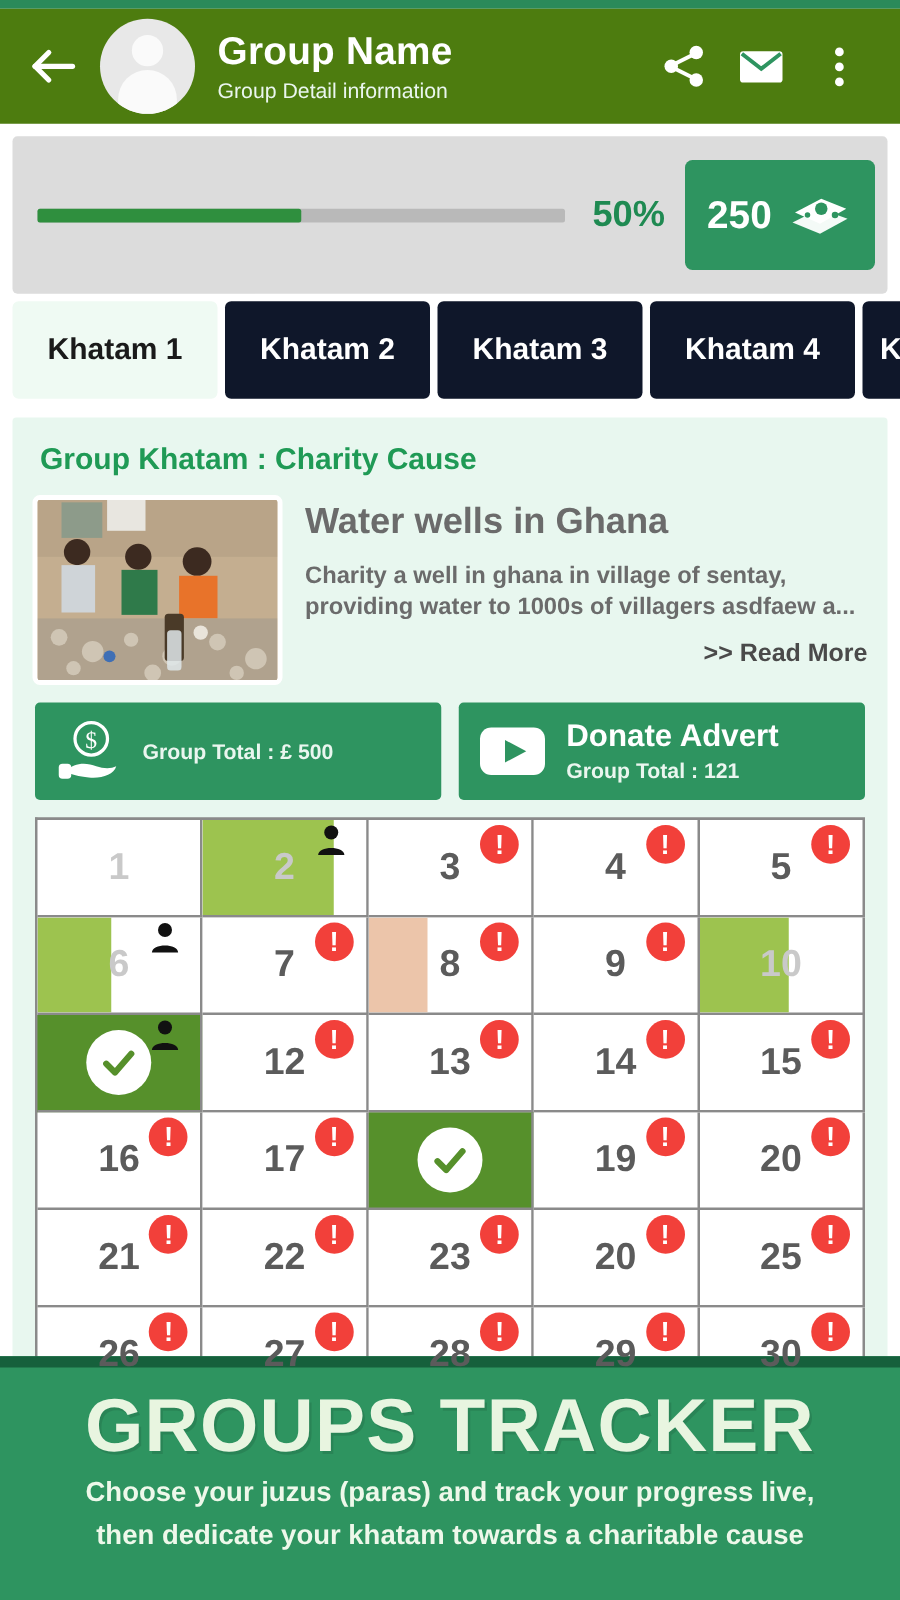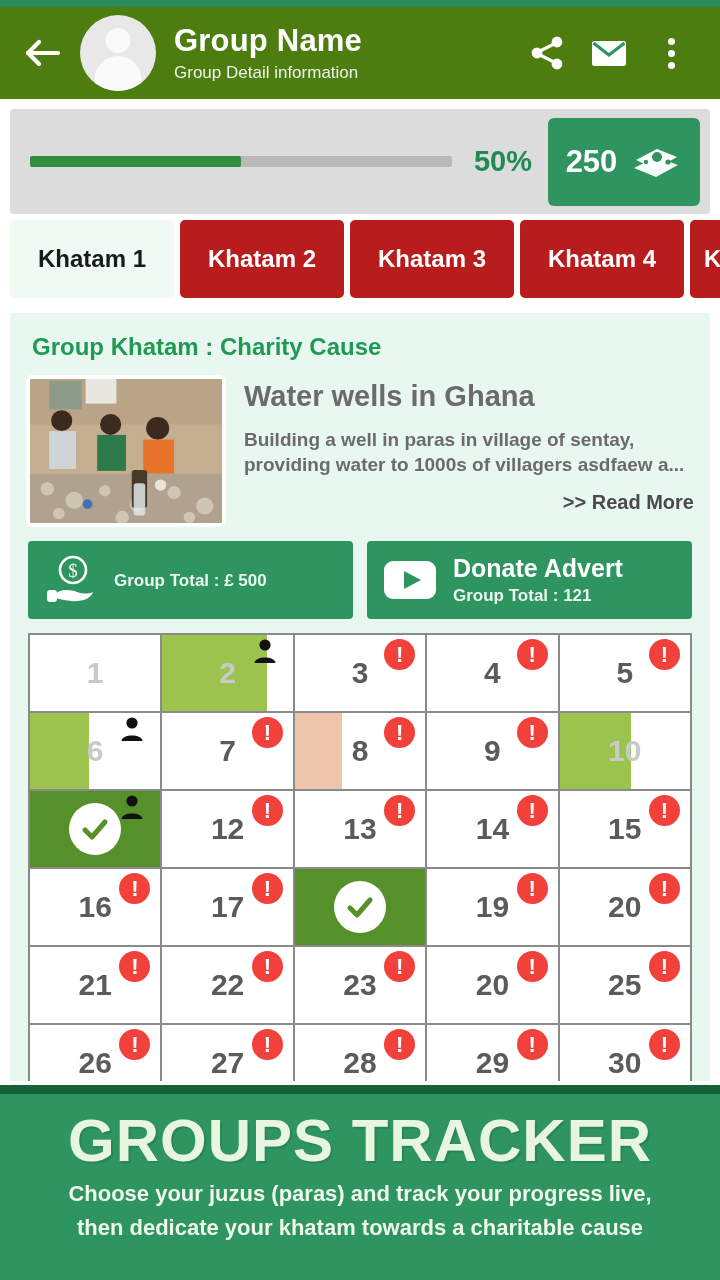--- a/index.html
+++ b/index.html
@@ -71,21 +71,21 @@
     cursor: pointer;
   }
   .dots { display: flex; flex-direction: column; gap: 5px; align-items: center; }
   .dots i { width: 7px; height: 7px; border-radius: 50%; background: #fff; display: block; }
 
   
   .progress-panel-wrap { padding: 10px 10px 0 10px; background: #fff; }
   .progress-panel {
     background: #dcdcdc;
     border-radius: 4px;
-    height: 105px;
+    height: 126px;
     display: flex; align-items: center;
     padding: 0 10px 0 20px;
     position: relative;
   }
   .pbar-track {
     flex: 1 1 auto;
     height: 11px;
     background: #b9b9b9;
     border-radius: 2px;
     position: relative;
@@ -116,21 +116,21 @@
   .tabs-row {
     display: flex; gap: 6px;
     padding: 6px 0 0 10px;
     height: 99px;
     overflow: hidden;
     background: #fff;
   }
   .tab {
     flex: 0 0 164px;
     height: 78px;
-    background: #b91c1c;
+    background: #0f172a;
     border-radius: 5px;
     display: flex; align-items: center; justify-content: center;
     color: #ffffff; font-size: 24px; font-weight: bold;
     cursor: pointer;
     white-space: nowrap;
   }
   .tab.active {
     background: #effaf3;
     color: #1a1a1a;
   }
@@ -380,21 +380,21 @@
             <circle cx="166" cy="146" r="6"></circle>
           </g>
           <rect x="106" y="96" width="16" height="40" rx="3" fill="#4a3a28"></rect>
           <rect x="108" y="110" width="12" height="34" rx="3" fill="#dfe8ea" opacity="0.85"></rect>
           <circle cx="60" cy="132" r="5" fill="#3f6fb5"></circle>
           <circle cx="136" cy="112" r="6" fill="#e9e4da"></circle>
         </svg>
       </div>
       <div class="cause-text">
         <div class="cause-name">Water wells in Ghana</div>
-        <div class="cause-desc">Building a well in paras in village of sentay, providing water to 1000s of villagers asdfaew a...</div>
+        <div class="cause-desc">Charity a well in ghana in village of sentay, providing water to 1000s of villagers asdfaew a...</div>
         <div class="read-more">&gt;&gt; Read More</div>
       </div>
     </div>
 
     <div class="donate-row">
       <div class="donate-btn">
         <div class="donate-ico">
           <svg width="56" height="56" viewBox="0 0 56 56" aria-hidden="true">
             <circle cx="30" cy="18" r="13" fill="none" stroke="#ffffff" stroke-width="2.6"></circle>
             <text x="30" y="25" font-size="19" font-family="Liberation Serif, serif" fill="#ffffff" text-anchor="middle">$</text>

